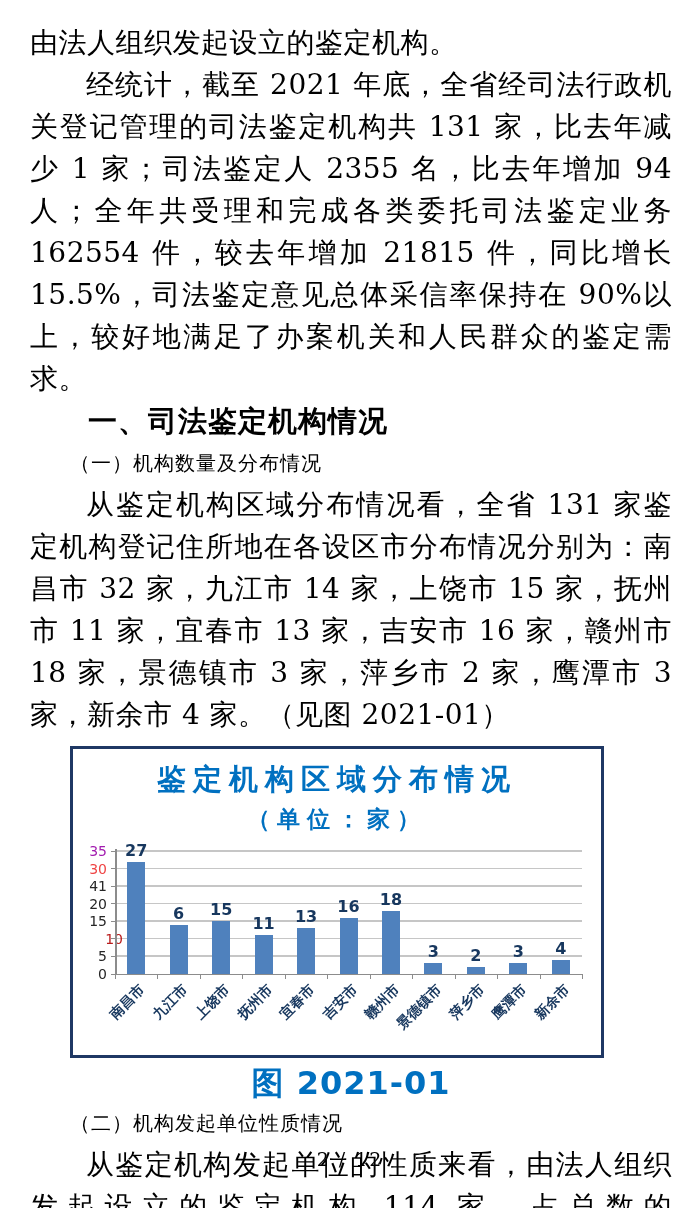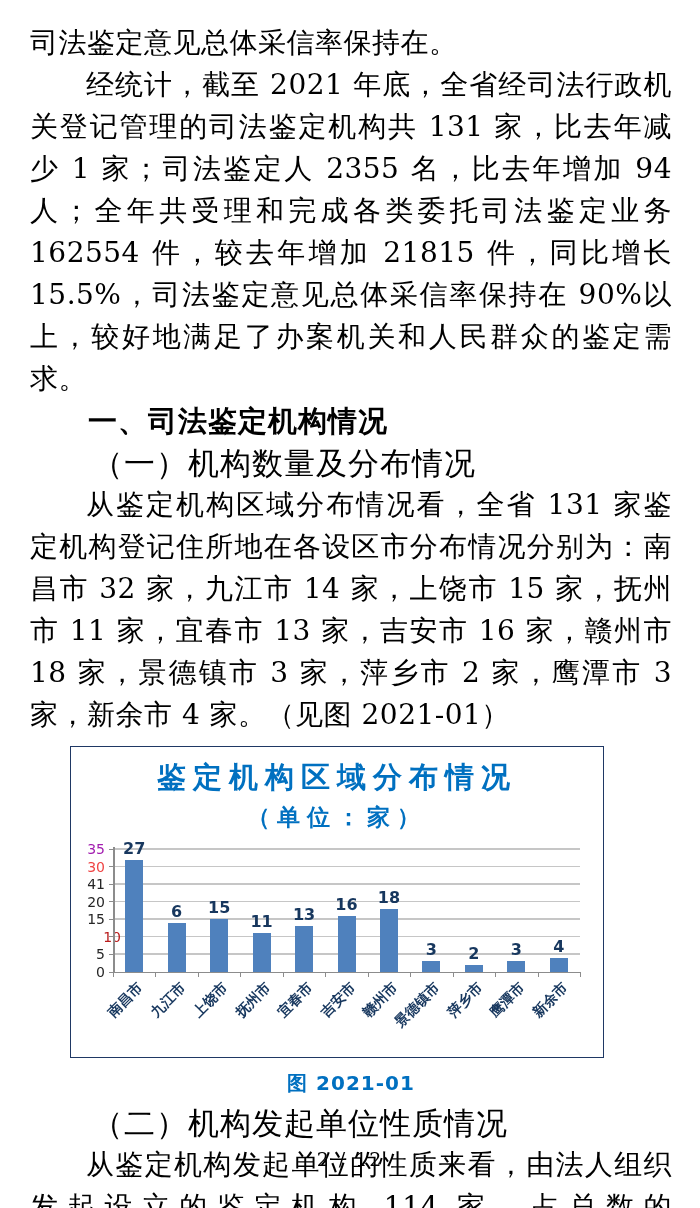--- a/index.html
+++ b/index.html
@@ -12,57 +12,57 @@
   p.body{
     margin:0;font-size:28px;line-height:42px;text-align:justify;
     text-justify:inter-ideograph;letter-spacing:0.5px;
   }
   .indent{text-indent:2em;}
   p.heading{
     margin:0;font-size:29px;line-height:42px;font-weight:700;text-indent:2em;
     font-family:"DejaVu Sans","Liberation Sans",sans-serif;letter-spacing:1px;
   }
   p.subheading{
-    margin:0;font-size:31px;line-height:42px;font-weight:500;text-indent:2em;
+    margin:0;font-size:20px;line-height:42px;font-weight:500;text-indent:2em;
     letter-spacing:1px;
   }
   .chart-box{
     position:relative;margin:10px 0 0 40px;width:534px;height:312px;
-    border:1px solid #0ea5e9;box-sizing:border-box;background:#fff;
+    border:3px solid #0ea5e9;box-sizing:border-box;background:#fff;
   }
   .chart-title{
     margin-top:10px;text-align:center;font-size:29px;font-weight:700;
     letter-spacing:7px;line-height:40px;
   }
   .chart-subtitle{
     text-align:center;font-size:23px;font-weight:700;letter-spacing:7px;line-height:40px;
   }
   .chart-plot{position:absolute;left:0;right:0;top:96px;bottom:0;}
   .chart-plot *{position:absolute;box-sizing:border-box;}
   .ylab{font:14px "DejaVu Sans","Liberation Sans",sans-serif;text-align:right;}
   .vlab{font:700 16px "DejaVu Sans","Liberation Sans",sans-serif;text-align:center;}
   .xlab span{
     right:50%;top:0;transform-origin:100% 0;transform:rotate(-45deg);
     white-space:nowrap;font:700 14px "DejaVu Serif","Liberation Serif",serif;
   }
   .fig-caption{
-    margin-top:6px;text-align:center;font-weight:700;font-size:20px;line-height:38px;
+    margin-top:6px;text-align:center;font-weight:700;font-size:32px;line-height:38px;
     font-family:"DejaVu Sans","Liberation Sans",sans-serif;letter-spacing:1px;
   }
   .footer{
     position:absolute;bottom:38px;left:0;right:0;text-align:center;
     font-size:19px;letter-spacing:2px;
   }
 </style>
 </head>
 <body>
 
 <div class="doc">
 
-  <p class="body">司法鉴定意见总体采信率保持在。</p>
+  <p class="body">由法人组织发起设立的鉴定机构。</p>
 
   <p class="body indent">经统计，截至 2021 年底，全省经司法行政机关登记管理的司法鉴定机构共 131 家，比去年减少 1 家；司法鉴定人 2355 名，比去年增加 94 人；全年共受理和完成各类委托司法鉴定业务 162554 件，较去年增加 21815 件，同比增长 15.5%，司法鉴定意见总体采信率保持在 90%以上，较好地满足了办案机关和人民群众的鉴定需求。</p>
 
   <p class="heading">一、司法鉴定机构情况</p>
 
   <p class="subheading">（一）机构数量及分布情况</p>
 
   <p class="body indent">从鉴定机构区域分布情况看，全省 131 家鉴定机构登记住所地在各设区市分布情况分别为：南昌市 32 家，九江市 14 家，上饶市 15 家，抚州市 11 家，宜春市 13 家，吉安市 16 家，赣州市 18 家，景德镇市 3 家，萍乡市 2 家，鹰潭市 3 家，新余市 4 家。（见图 2021-01）</p>
 
   <div class="chart-box" style="border-color: rgb(31, 56, 100);">

